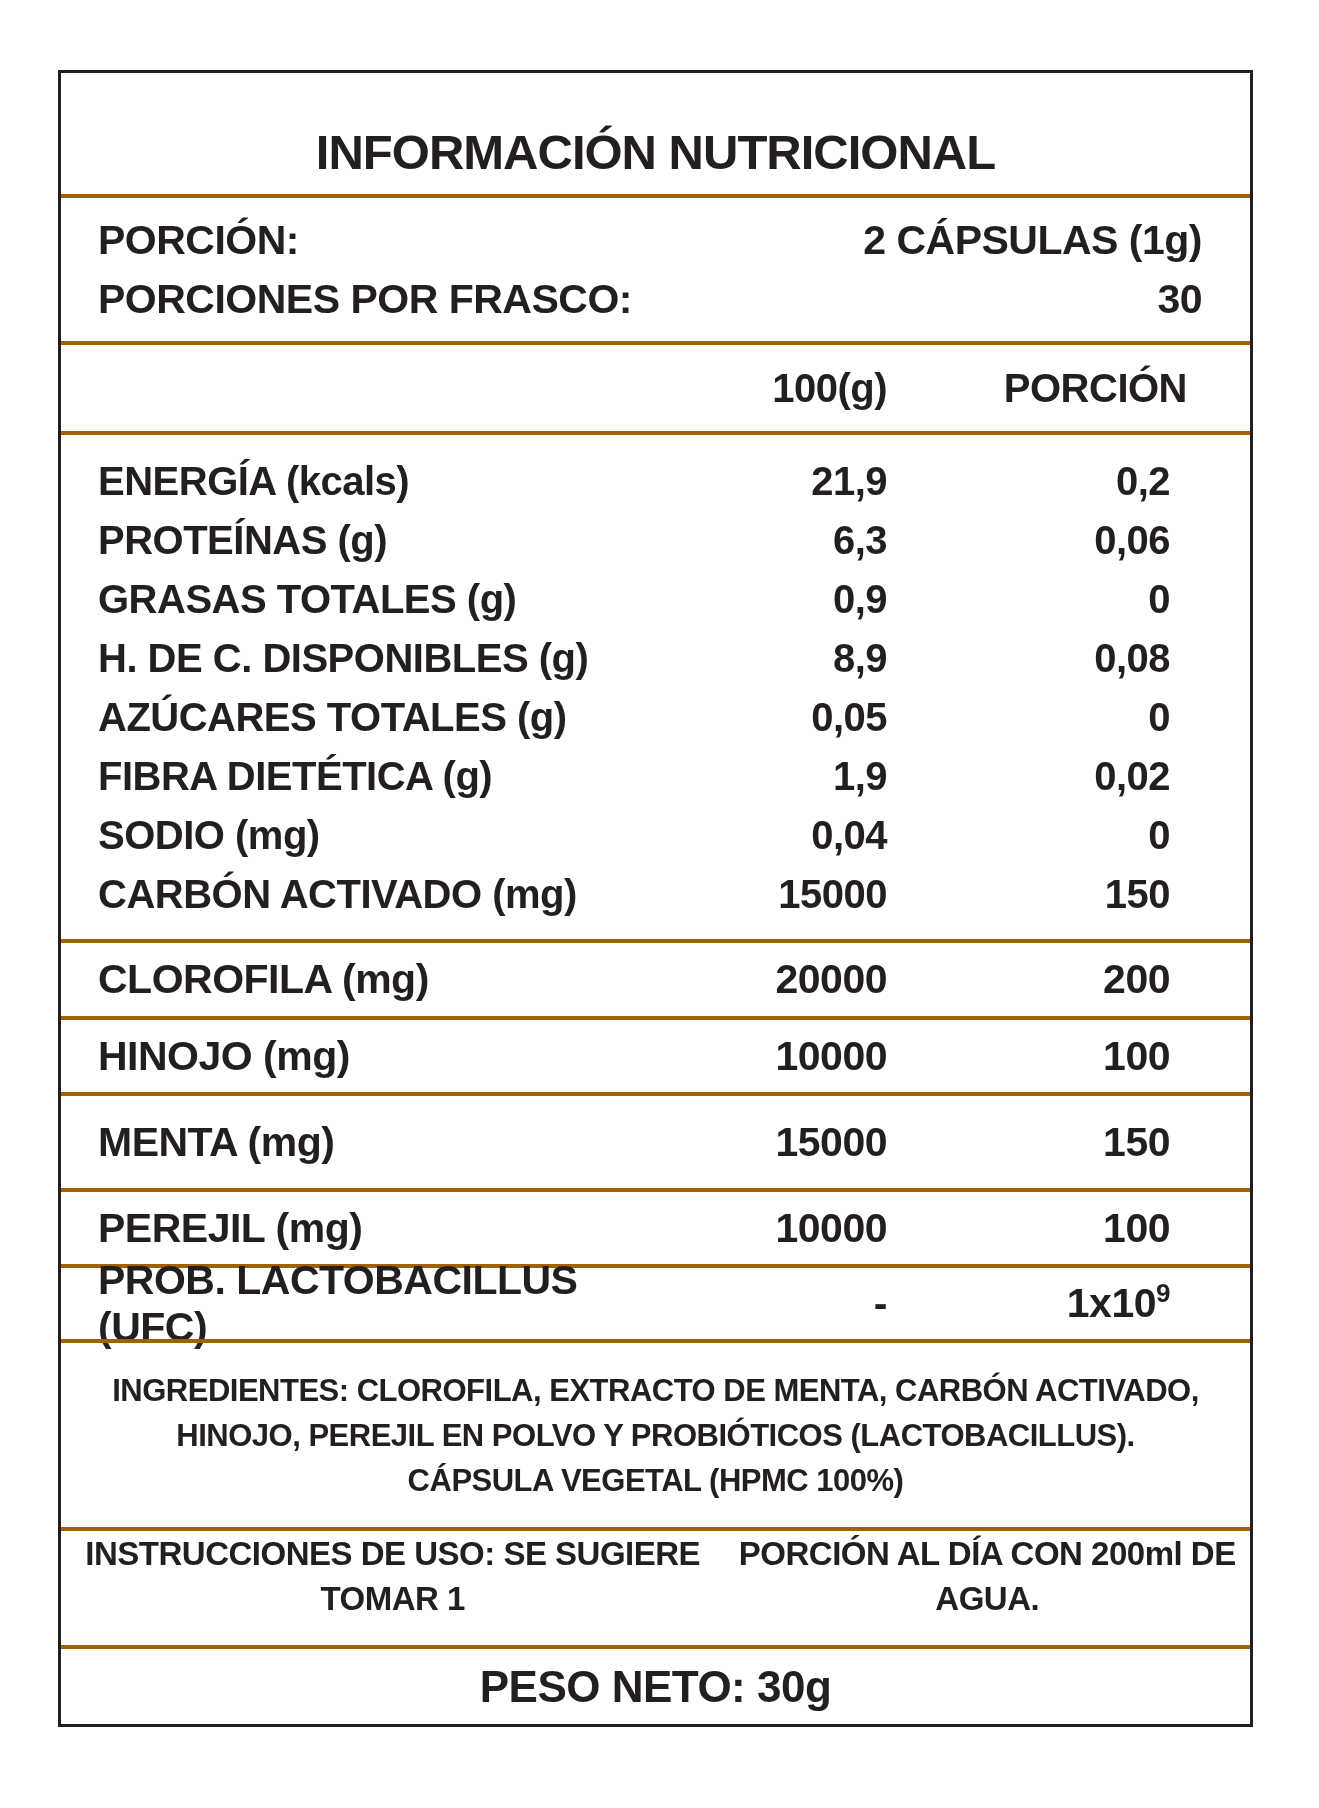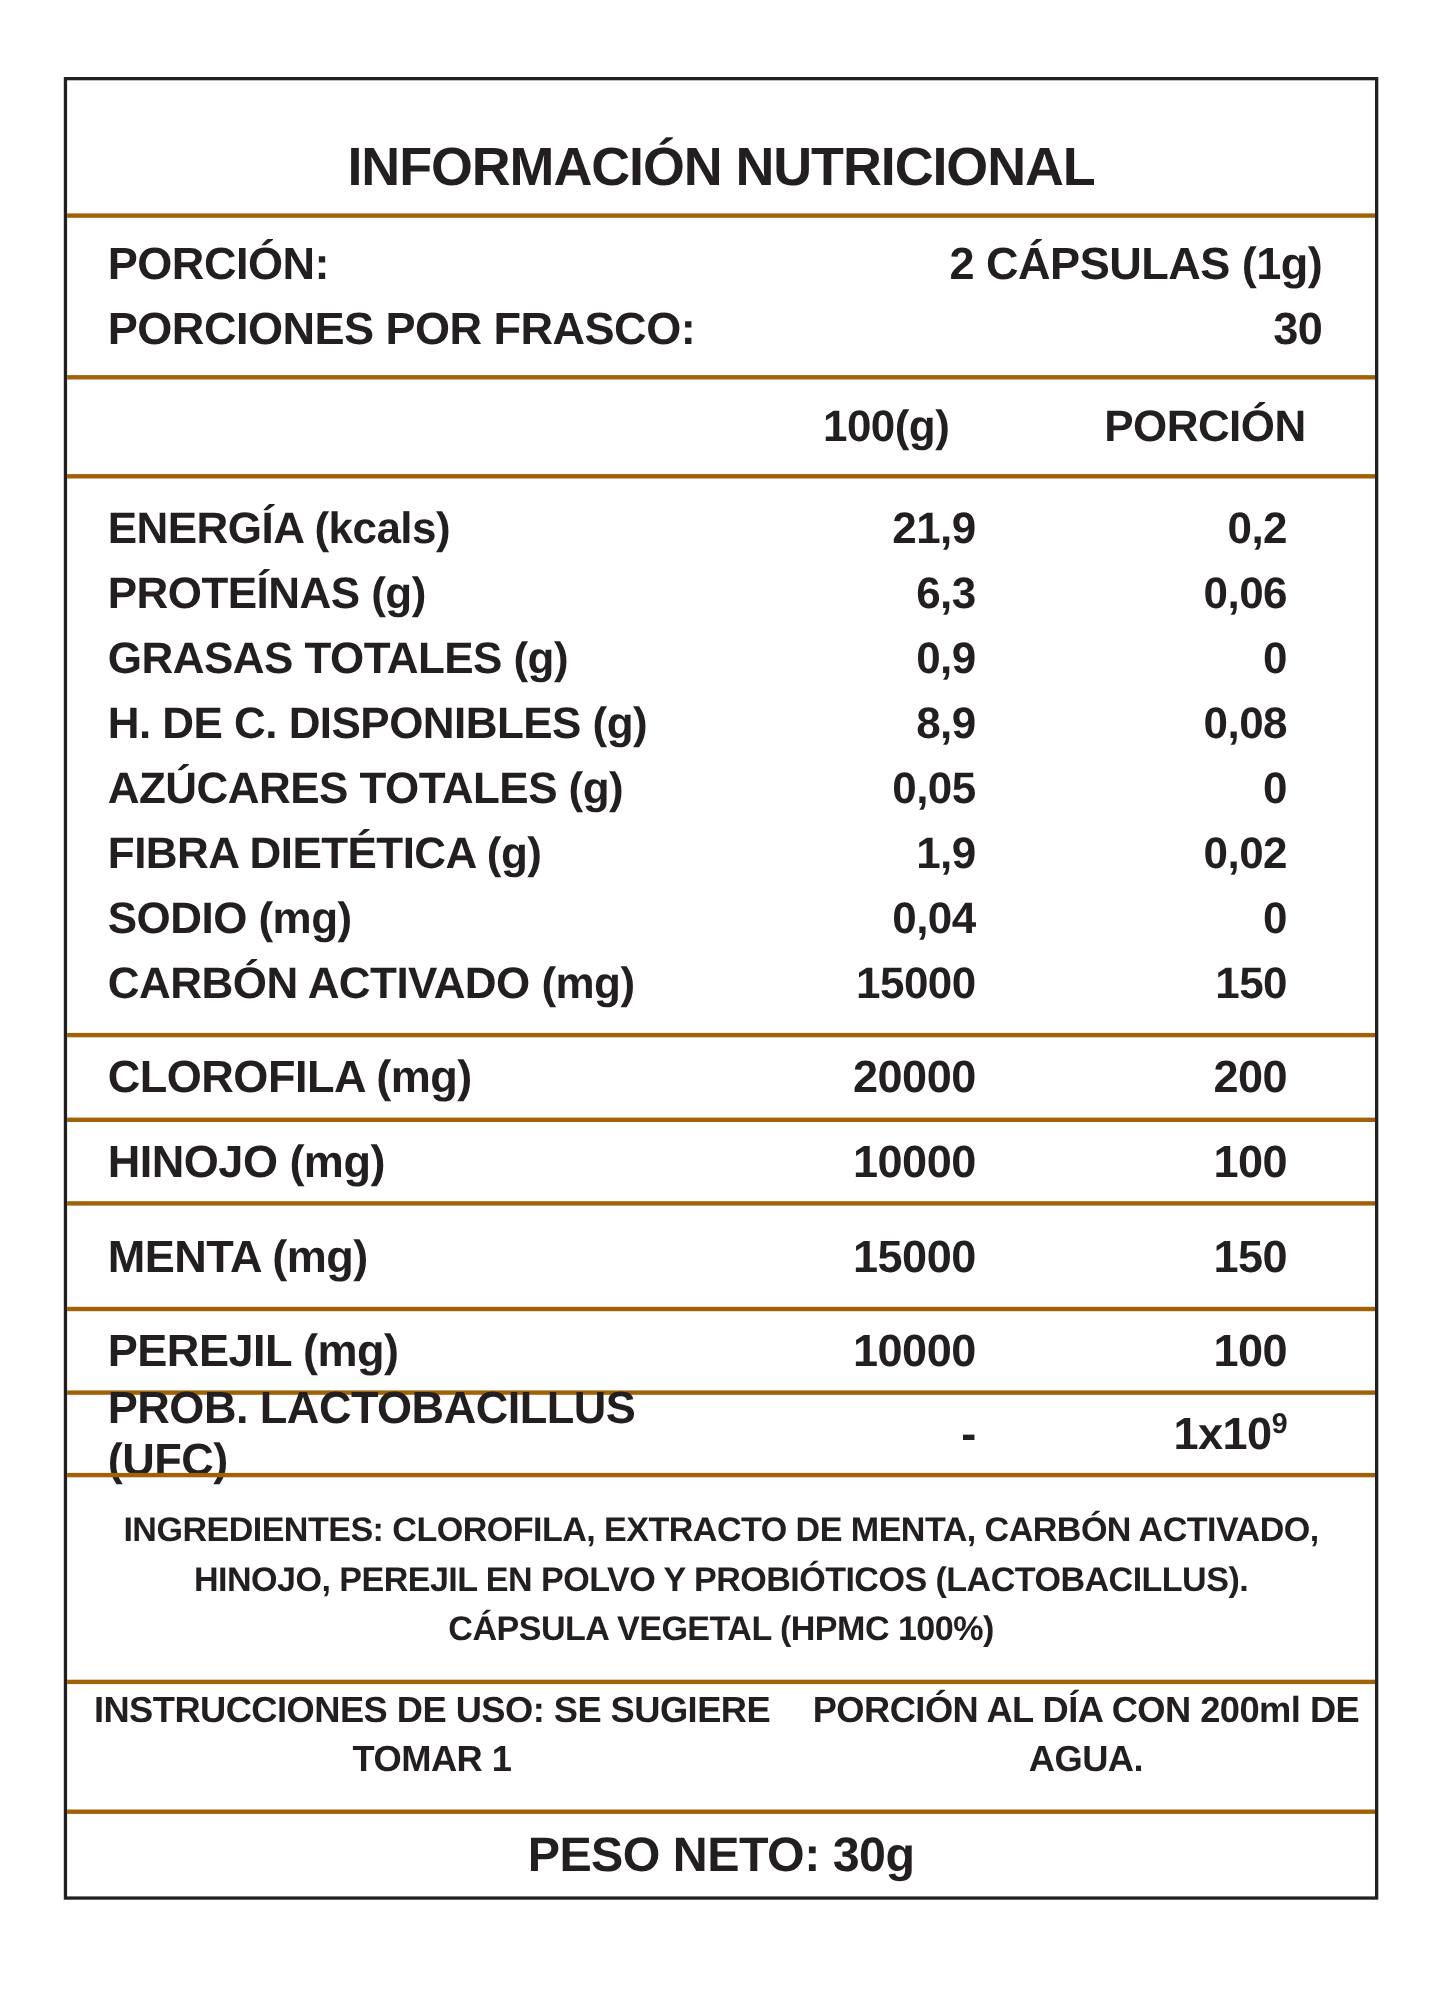--- a/index.html
+++ b/index.html
@@ -67,21 +67,20 @@
 
   
   .sec-colheader {
     height: 90px;
     display: grid;
     grid-template-columns: 1fr 250px 300px;
     align-items: center;
     padding: 0 63px 0 37px;
     font-size: 40px;
     letter-spacing: -0.5px;
-    gap: 24px;
   }
   .num { text-align: right; }
 
   
   .sec-block1 {
     height: 508px;
     display: flex;
     flex-direction: column;
     justify-content: center;
     padding: 2px 0 0 0;

